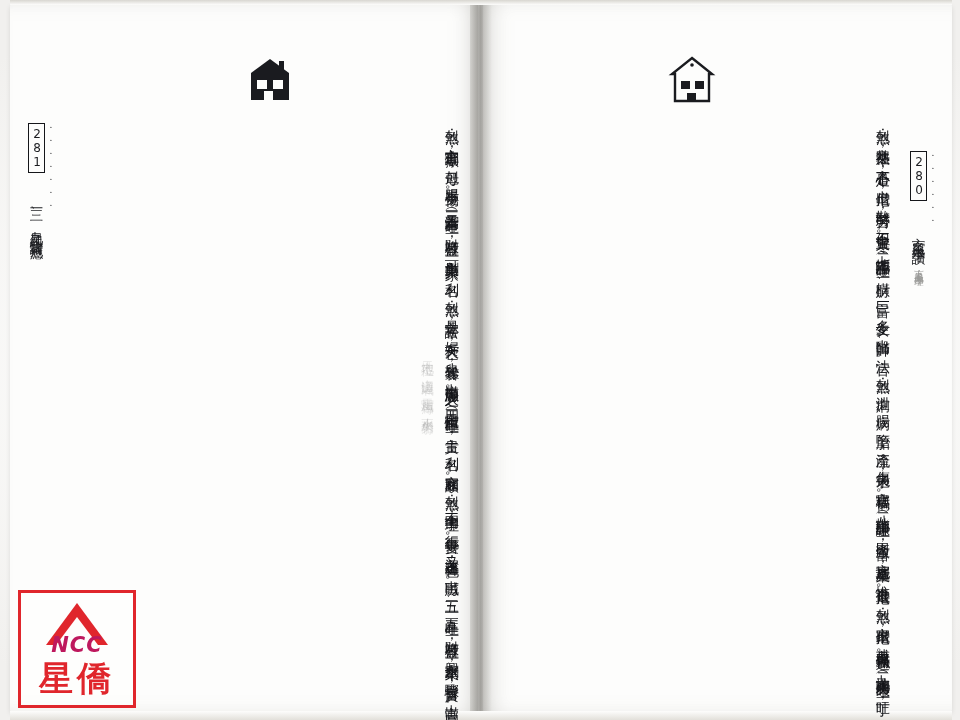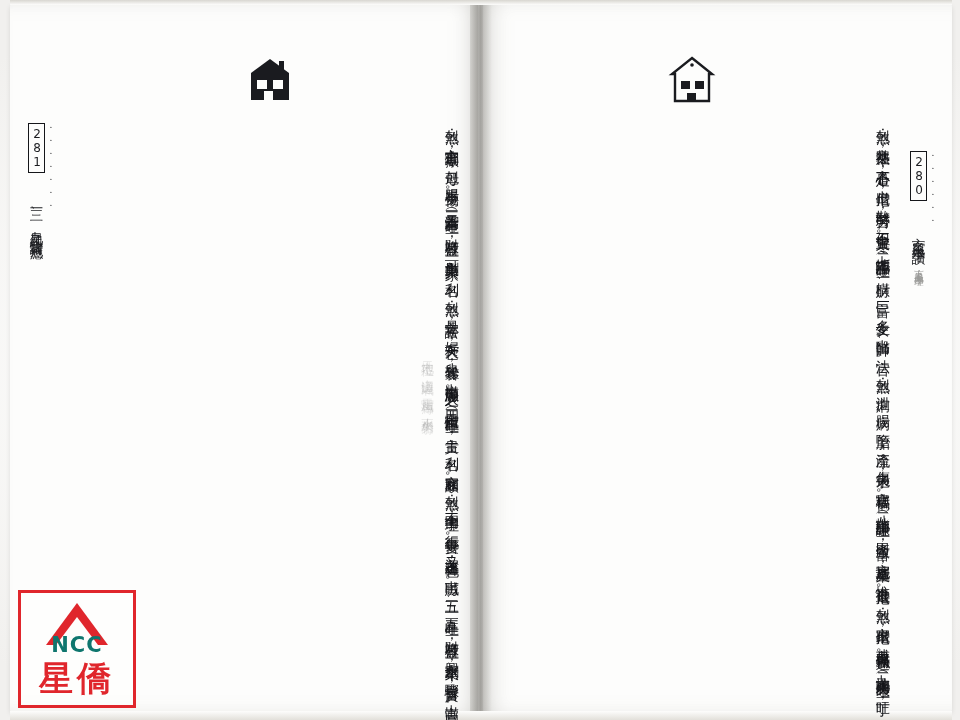--- a/index.html
+++ b/index.html
@@ -194,26 +194,27 @@
     border-left: 21px solid transparent;
     border-right: 21px solid transparent;
     border-bottom: 28px solid #fefdfb;
     z-index: 2;
   }
   .stamp .ncc {
     position: absolute;
     left: 0; right: 0;
     top: 40px;
     text-align: center;
-    color: #0f766e;
+    color: #be185d;
     font-family: "DejaVu Sans", "Liberation Sans", sans-serif;
     font-weight: bold;
     font-size: 21px;
     letter-spacing: 1px;
     z-index: 3;
+    font-style: italic;
   }
   .stamp .cn {
     position: absolute;
     left: 0; right: 0;
     bottom: 8px;
     text-align: center;
     color: #e0262c;
     font-size: 34px;
     font-weight: bold;
     letter-spacing: 4px;

